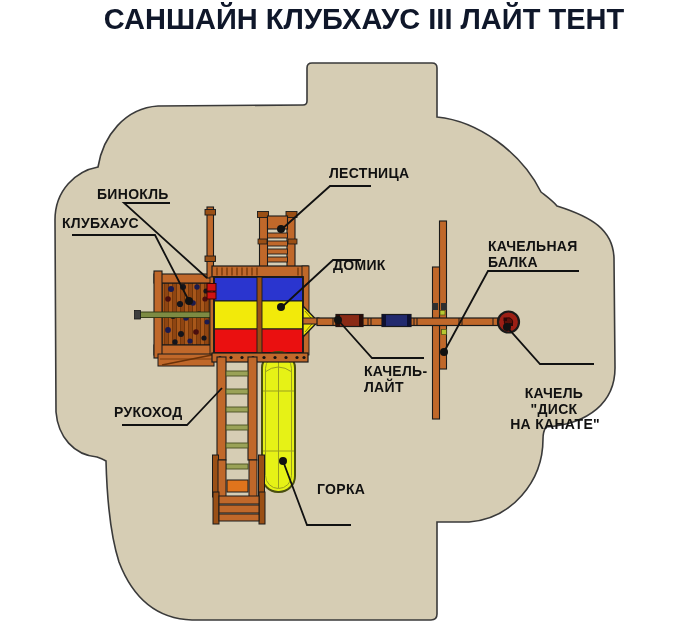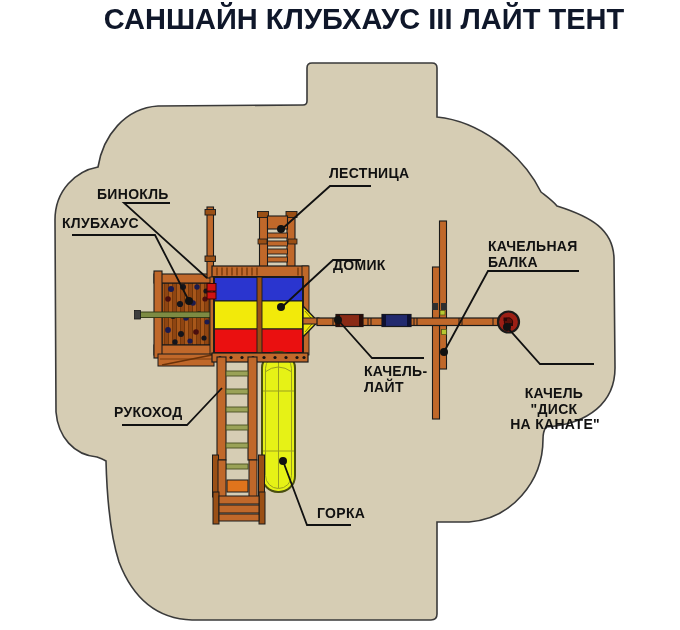--- a/index.html
+++ b/index.html
@@ -238,15 +238,15 @@
   <div class="lbl" style="left:364px;top:364px">
     <div>КАЧЕЛЬ-</div>
     <div>ЛАЙТ</div>
   </div>
   <div class="lbl right" style="left:480px;top:366px;width:120px">
     <div style="text-align:center;padding-left:28px">КАЧЕЛЬ</div>
     <div style="text-align:center;padding-left:28px">"ДИСК</div>
     <div>НА КАНАТЕ"</div>
   </div>
   <div class="lbl" style="left:114px;top:405px">РУКОХОД</div>
-  <div class="lbl" style="left:317px;top:506px">ГОРКА</div>
+  <div class="lbl" style="left:317px;top:482px">ГОРКА</div>
 
 </div>
 
 </body></html>

